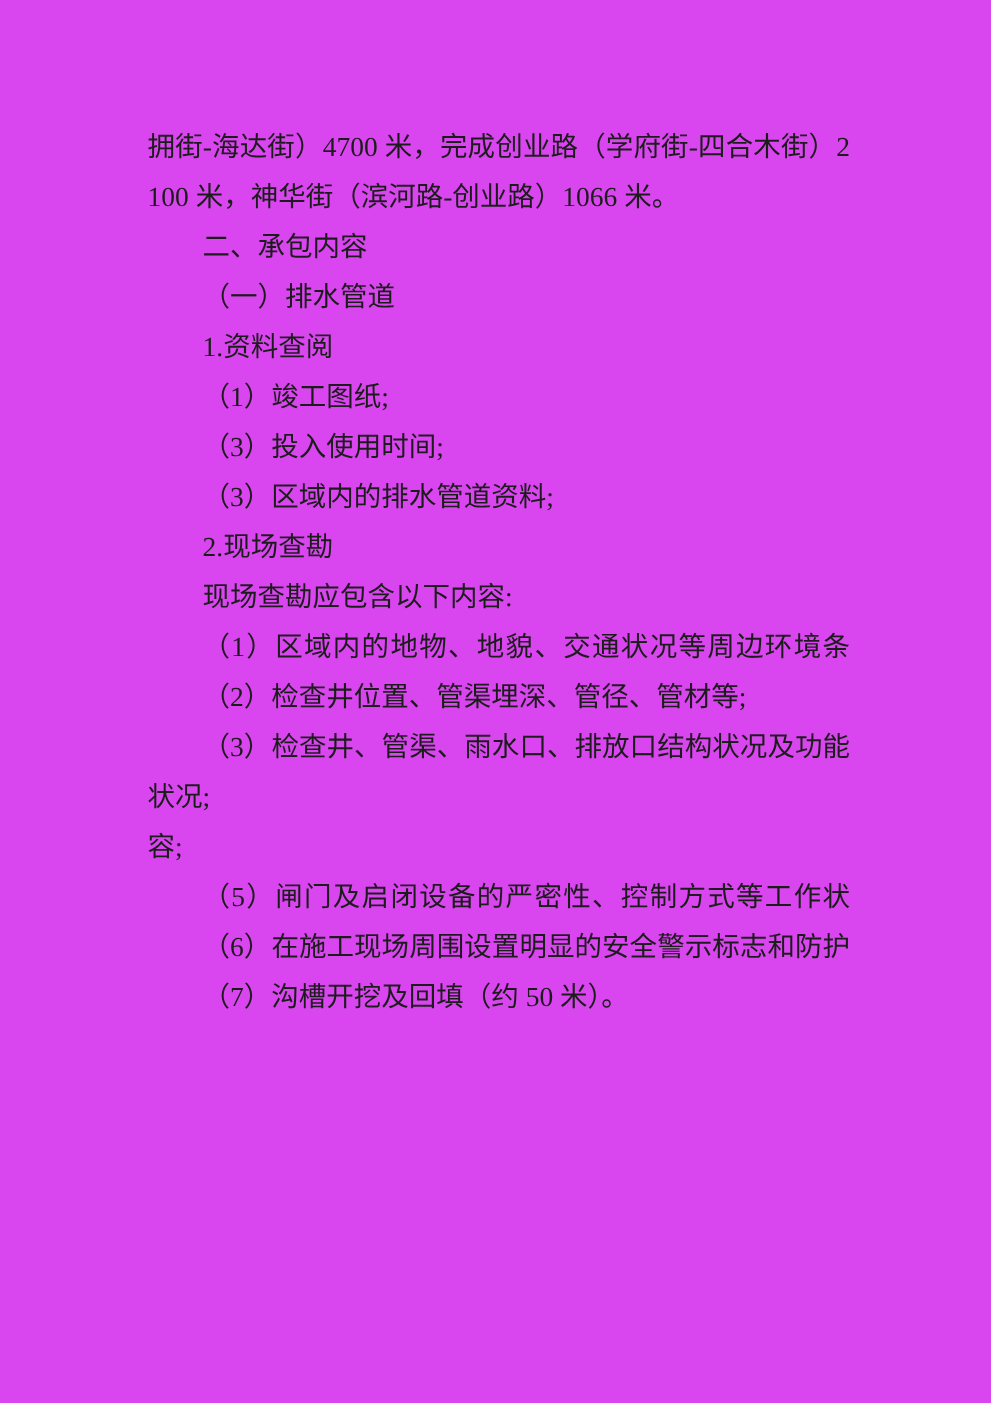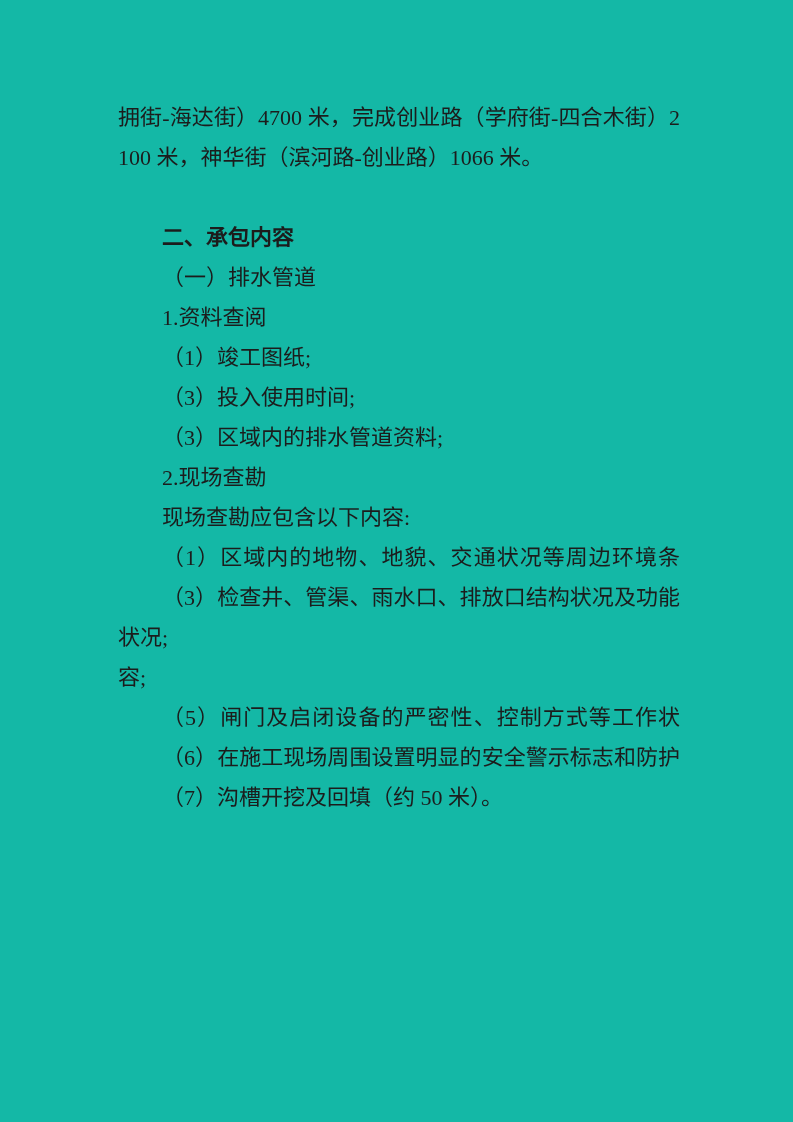--- a/index.html
+++ b/index.html
@@ -4,21 +4,21 @@
 <style>
   html, body {
     margin: 0;
     padding: 0;
     background: #ffffff;
   }
   .page {
     position: relative;
     width: 793px;
     height: 1122px;
-    background: #14b8a6;
+    background: #d946ef;
     overflow: hidden;
     font-family: "Liberation Serif", "DejaVu Serif", serif;
     color: #1c1c1c;
   }
   .content {
     position: absolute;
     left: 118px;
     top: 98px;
     width: 562px;
   }
@@ -37,22 +37,21 @@
   
   .line.stretch {
     white-space: normal;
     text-align: justify;
     text-align-last: justify;
     overflow: hidden;
   }
   
   .line.heading2 {
     font-family: "Liberation Sans", "DejaVu Sans", sans-serif;
-    font-weight: 700;
-    margin-top: 40px;
+    font-weight: 400;
   }
   
   .line.heading3,
   .line.heading4 {
     font-weight: 400;
   }
 </style>
 </head>
 <body>
 
@@ -62,20 +61,21 @@
       <p class="line body">100 米，神华街（滨河路-创业路）1066 米。</p>
       <p class="line heading2 indent">二、承包内容</p>
       <p class="line heading3 indent">（一）排水管道</p>
       <p class="line heading4 indent">1.资料查阅</p>
       <p class="line body indent">（1）竣工图纸;</p>
       <p class="line body indent">（3）投入使用时间;</p>
       <p class="line body indent">（3）区域内的排水管道资料;</p>
       <p class="line heading4 indent">2.现场查勘</p>
       <p class="line body indent">现场查勘应包含以下内容:</p>
       <p class="line body indent stretch">（1）区域内的地物、地貌、交通状况等周边环境条件;</p>
+      <p class="line body indent">（2）检查井位置、管渠埋深、管径、管材等;</p>
       <p class="line body indent stretch">（3）检查井、管渠、雨水口、排放口结构状况及功能</p>
       <p class="line body">状况;</p>
       <p class="line body">容;</p>
       <p class="line body indent stretch">（5）闸门及启闭设备的严密性、控制方式等工作状况。</p>
       <p class="line body indent stretch">（6）在施工现场周围设置明显的安全警示标志和防护</p>
       <p class="line body indent">（7）沟槽开挖及回填（约 50 米）。</p>
     </div>
 </div>
 
 </body></html>

